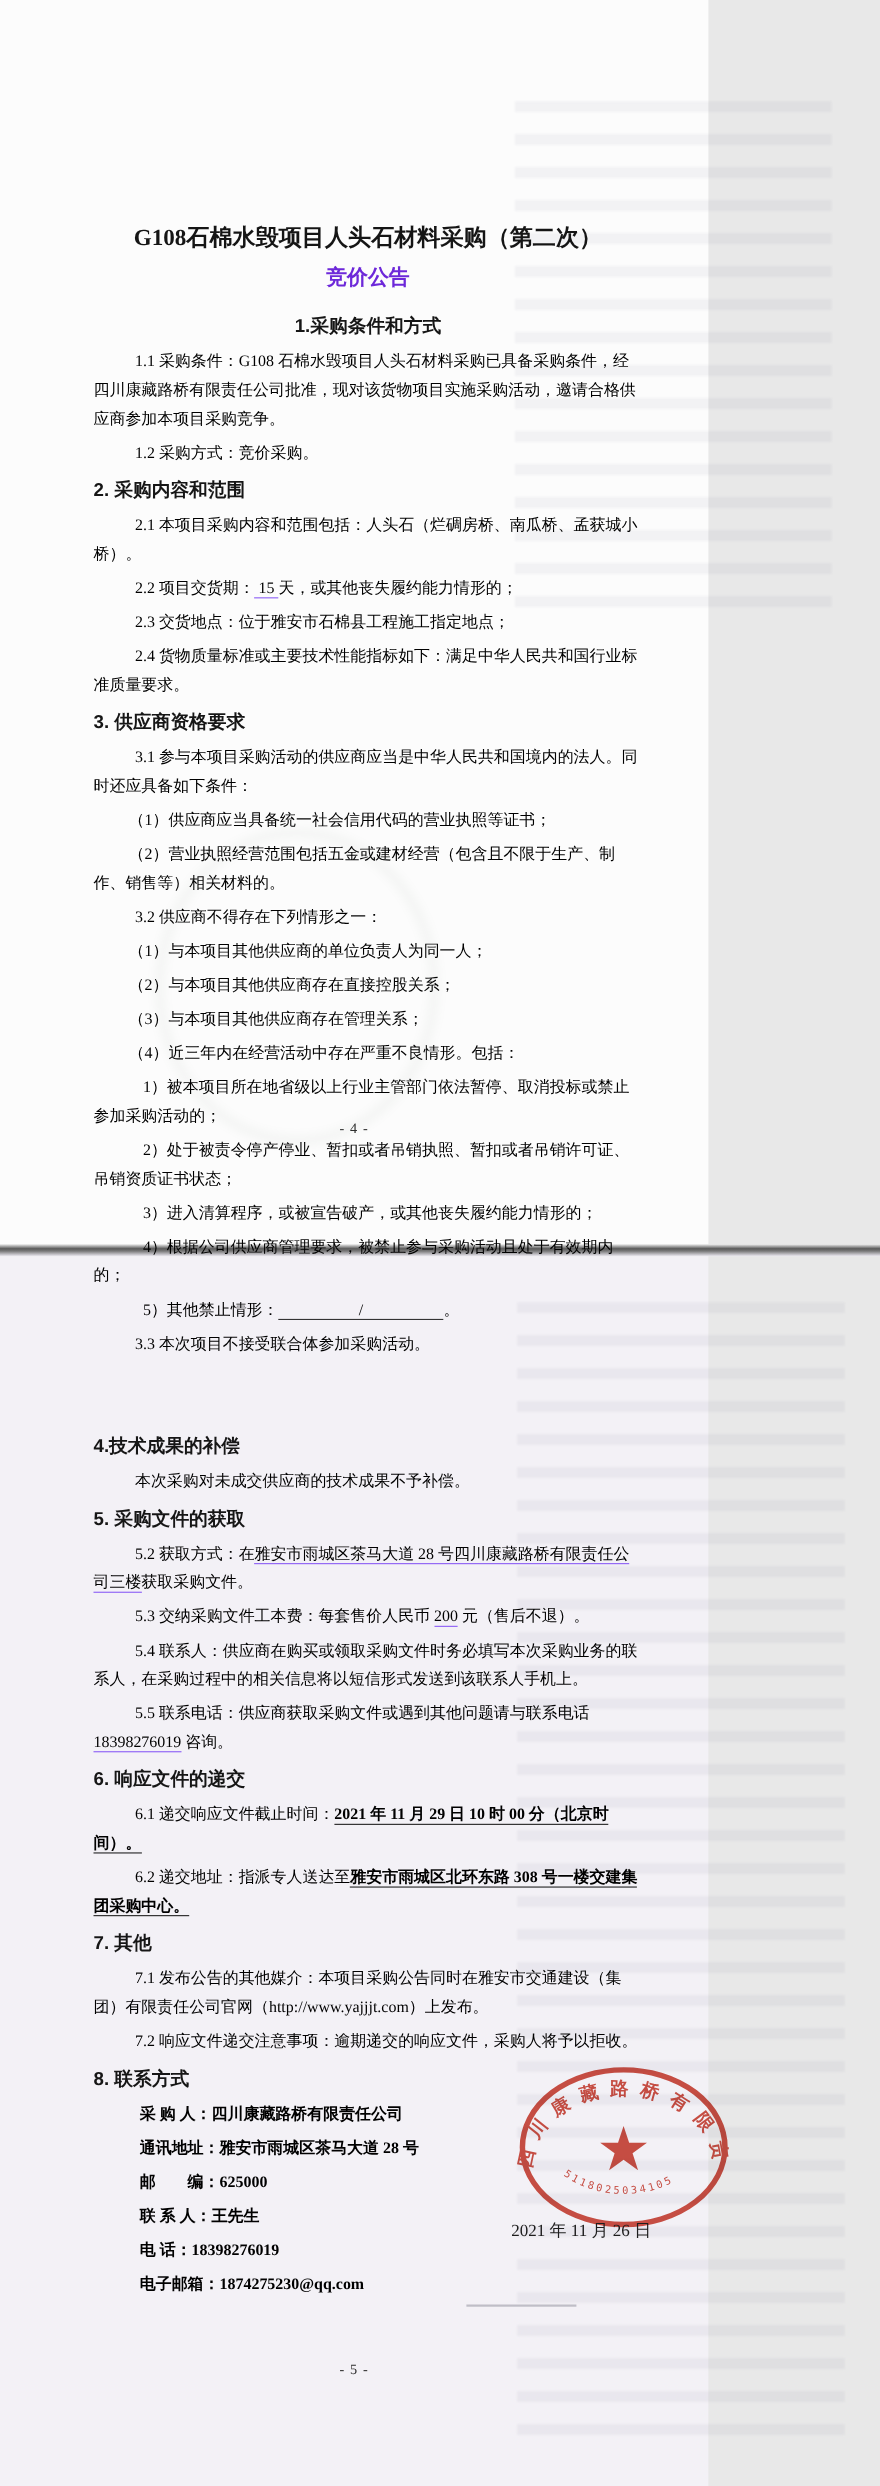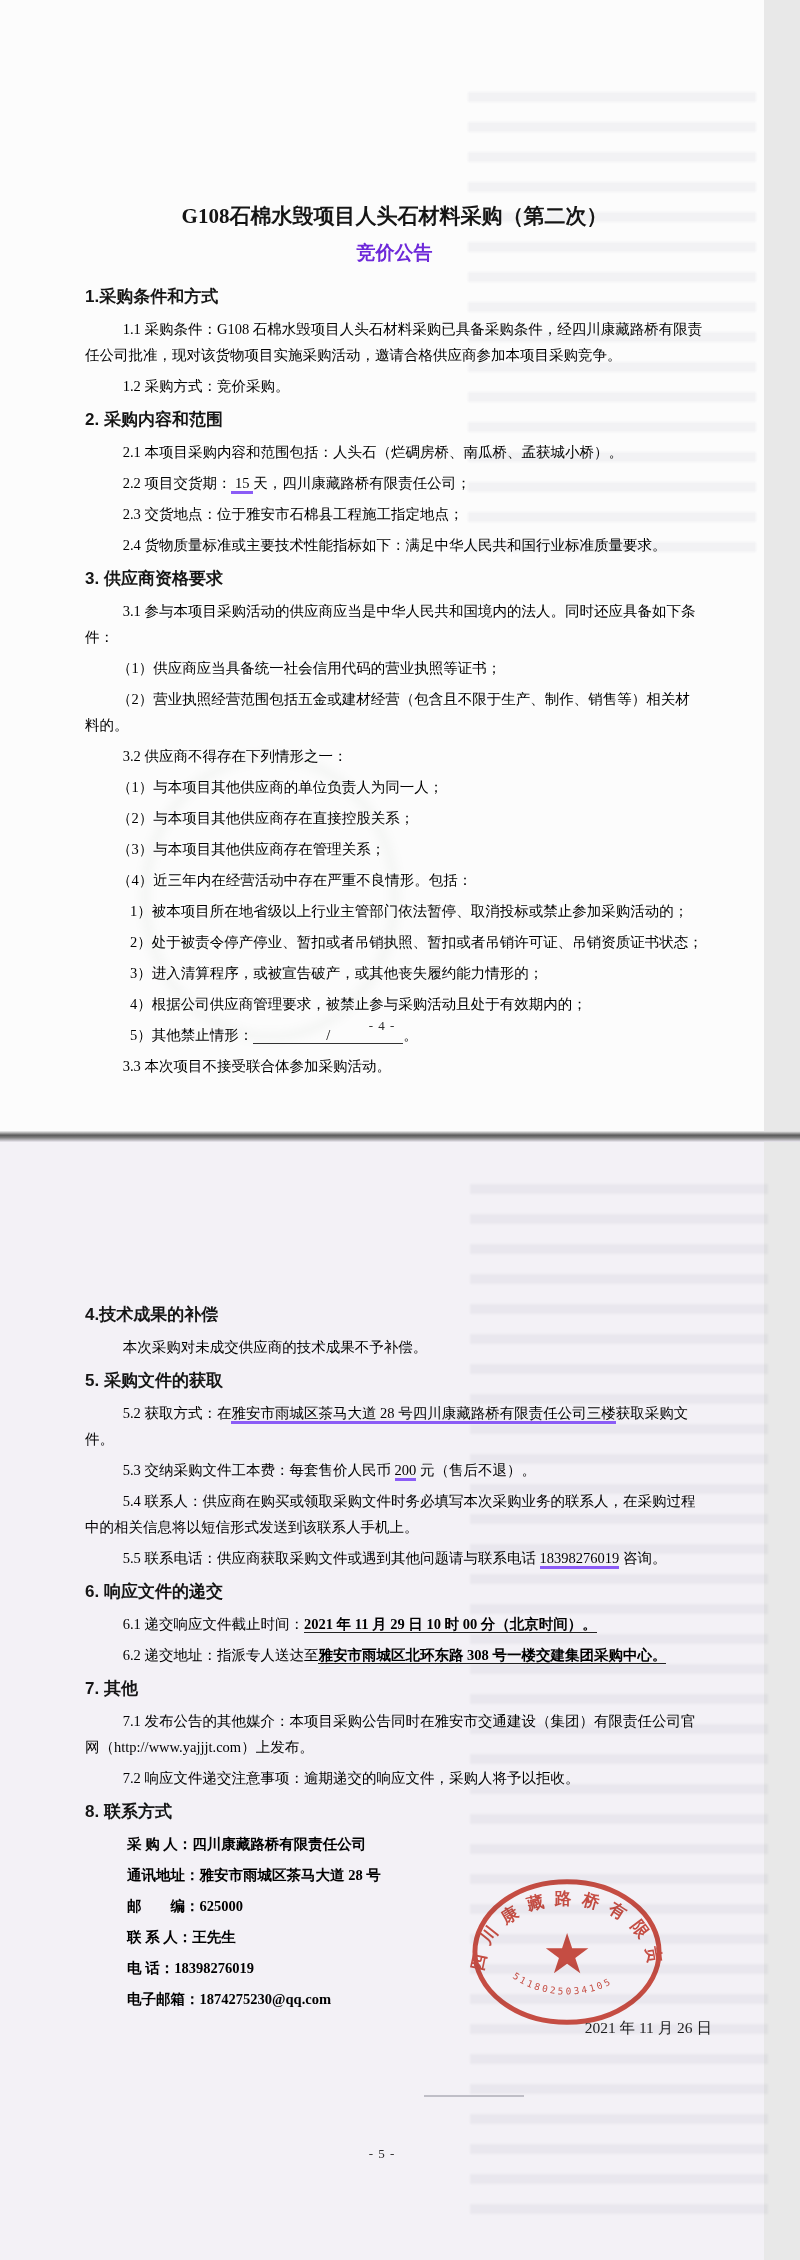--- a/index.html
+++ b/index.html
@@ -1,39 +1,39 @@
 <!DOCTYPE html>
 <html><head>
 <meta charset="utf-8">
 <style>
   html,body{margin:0;padding:0;}
   body{
     width:800px;height:2260px;position:relative;background:#e8e8e8;
     font-family:"Liberation Serif","DejaVu Serif",serif;color:#333;
     overflow:hidden;
   }
-  .page{position:absolute;left:0;width:764px;}
+  .page{position:absolute;left:0;width:644px;}
   .page1{top:0;height:1134px;background:#fcfcfc;}
   .page-gap{position:absolute;top:1131px;left:0;width:800px;height:11px;
     background:linear-gradient(180deg,#f0f0f0 0%,#5a5a5a 38%,#7a7a7a 58%,#ece9f1 100%);}
   .page2{top:1142px;height:1118px;background:#f3f1f6;}
   .inner{position:relative;z-index:2;}
   .inner1{padding:200px 60px 0 85px;}
   .inner2{padding:152px 60px 0 85px;}
   .doc-title{font-size:21px;font-weight:bold;color:#151515;text-align:center;line-height:32px;margin:0;}
   .doc-subtitle{font-size:19px;font-weight:bold;color:#6d28d9;text-align:center;line-height:30px;margin:6px 0 0 0;}
   .h{font-family:"Liberation Sans","DejaVu Sans",sans-serif;font-weight:700;font-size:17px;
      color:#161616;line-height:30px;margin:6px 0 4px 0;}
-  .h-first{margin-top:14px;}
+  .h-first{margin-top:14px;text-align:center;}
   p.body{font-size:14.5px;line-height:26px;margin:0 0 5px 0;color:#000000;}
   .ind-a{text-indent:2.6em;}
   .ind-b{text-indent:2.2em;}
   .ind-c{text-indent:3.1em;}
   .ind-d{text-indent:2.9em;}
-  .u{border-bottom:3px solid #8b5cf6;}
+  .u{border-bottom:1px solid #8b5cf6;}
   .bu{font-weight:bold;border-bottom:1.4px solid #222;}
   .u-blank{display:inline-block;width:150px;border-bottom:1px solid #333;text-align:center;text-indent:0;line-height:15px;}
   .pfoot{position:absolute;left:0;width:100%;text-align:center;font-size:13px;color:#2b2b2b;letter-spacing:1px;}
   .pfoot1{top:1018px;}
   .pfoot2{top:1004px;}
   .contact-row{line-height:26px;font-weight:bold;}
   .issue-date{position:absolute;right:52px;top:876px;font-size:15.5px;color:#1d1d1d;z-index:4;white-space:nowrap;}
   .seal{position:absolute;left:468px;top:732px;width:198px;height:156px;z-index:3;
         mix-blend-mode:multiply;opacity:.88;}
   
@@ -55,21 +55,21 @@
   <div class="inner inner1">
     <p class="doc-title">G108石棉水毁项目人头石材料采购（第二次）</p>
     <p class="doc-subtitle">竞价公告</p>
 
     <p class="h h-first">1.采购条件和方式</p>
     <p class="body ind-a">1.1 采购条件：G108 石棉水毁项目人头石材料采购已具备采购条件，经四川康藏路桥有限责任公司批准，现对该货物项目实施采购活动，邀请合格供应商参加本项目采购竞争。</p>
     <p class="body ind-a">1.2 采购方式：竞价采购。</p>
 
     <p class="h">2. 采购内容和范围</p>
     <p class="body ind-a">2.1 本项目采购内容和范围包括：人头石（烂碉房桥、南瓜桥、孟获城小桥）。</p>
-    <p class="body ind-a"><span>2.2 项目交货期：</span><span class="u"> 15 </span><span>天，四川康藏路桥有限责任公司；</span></p>
+    <p class="body ind-a"><span>2.2 项目交货期：</span><span class="u"> 15 </span><span>天，或其他丧失履约能力情形的；</span></p>
     <p class="body ind-a">2.3 交货地点：位于雅安市石棉县工程施工指定地点；</p>
     <p class="body ind-a">2.4 货物质量标准或主要技术性能指标如下：满足中华人民共和国行业标准质量要求。</p>
 
     <p class="h">3. 供应商资格要求</p>
     <p class="body ind-a">3.1 参与本项目采购活动的供应商应当是中华人民共和国境内的法人。同时还应具备如下条件：</p>
     <p class="body ind-b">（1）供应商应当具备统一社会信用代码的营业执照等证书；</p>
     <p class="body ind-b">（2）营业执照经营范围包括五金或建材经营（包含且不限于生产、制作、销售等）相关材料的。</p>
     <p class="body ind-a">3.2 供应商不得存在下列情形之一：</p>
     <p class="body ind-b">（1）与本项目其他供应商的单位负责人为同一人；</p>
     <p class="body ind-b">（2）与本项目其他供应商存在直接控股关系；</p>

